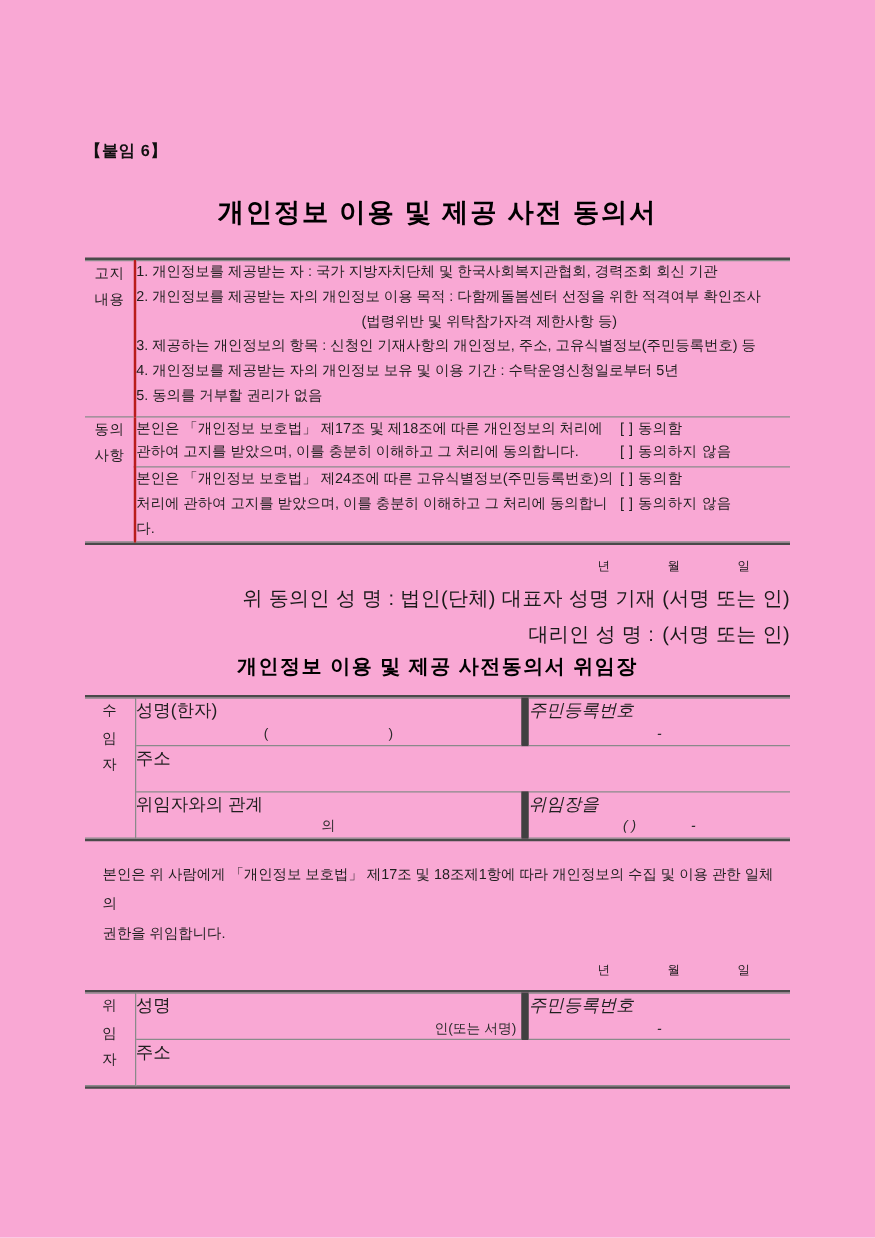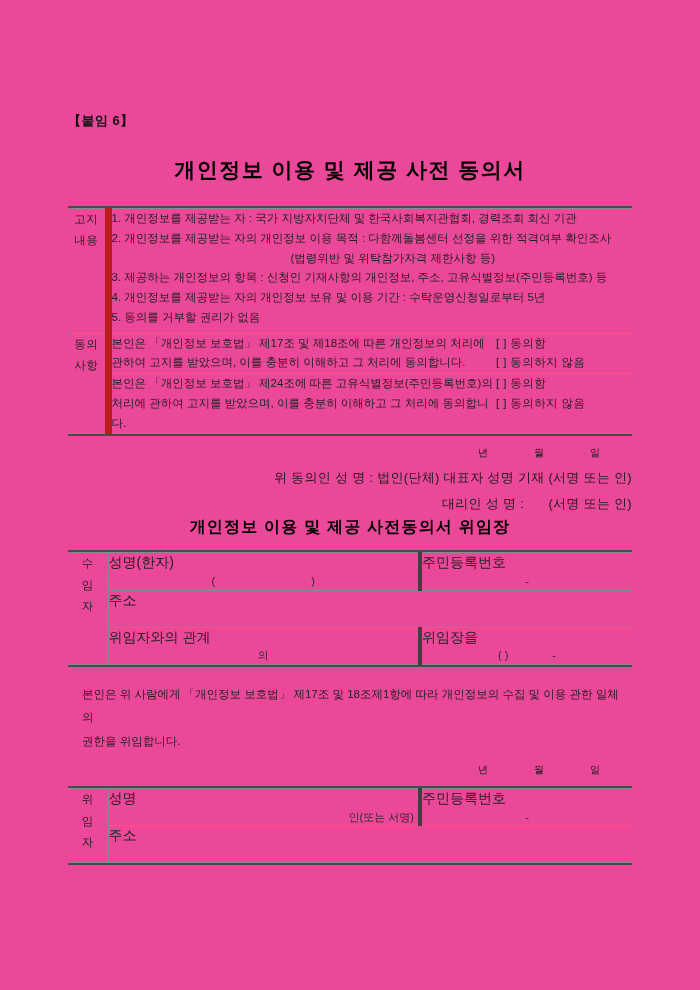--- a/index.html
+++ b/index.html
@@ -13,21 +13,21 @@
     font-family: "Liberation Sans", "DejaVu Sans", sans-serif;
     color: #1a1a1a;
     position: relative;
     overflow: hidden;
   }
   .page {
     position: absolute;
     left: 0; top: 0;
     width: 700px;
     height: 990px;
-    background: #ec4899;
+    background: #f9a8d4;
   }
   .content {
     position: absolute;
     left: 68px;
     top: 0;
     width: 564px;
   }
 
   
   .attach-tag {
@@ -73,21 +73,21 @@
   .tbl-notice {
     margin-top: 22px;
     border-top: 2px solid #4a4a4a;
     border-bottom: 2px solid #4a4a4a;
   }
   .tbl-notice table.form td {
     border-left: none;
     border-right: none;
   }
   .tbl-notice table.form td.lbl {
-    border-right: 7px solid #b91c1c;
+    border-right: 2px solid #b91c1c;
   }
 
   td.lbl {
     width: 40px;
     text-align: center;
     vertical-align: middle;
     font-size: 11.5px;
     color: #1f1f1f;
     letter-spacing: 0.5px;
   }
@@ -122,21 +122,21 @@
     padding-right: 18px;
     font-size: 10px;
     letter-spacing: 0.5px;
   }
   .date-line .d { display: inline-block; width: 56px; text-align: left; }
   .date-line .d.last { width: 24px; }
 
   .sign-line {
     margin-top: 9px;
     text-align: right;
-    font-size: 13px;
+    font-size: 16px;
     letter-spacing: 0.3px;
   }
   .sign-line.second { margin-top: 8px; padding-right: 0; }
   .sign-suffix { display: inline-block; width: 104px; text-align: right; }
 
   
   .note {
     margin-top: 16px;
     font-size: 10.5px;
     color: #2a2a2a;
@@ -145,21 +145,21 @@
 
   
   .tbl-wrap-1 { margin-top: 12px; }
   .tbl-wrap-2 { margin-top: 9px; }
   .tbl-outer {
     border-top: 2px solid #4a4a4a;
     border-bottom: 2px solid #4a4a4a;
   }
   .tbl-outer table.form td { border-left: none; border-right: none; }
   .tbl-outer table.form td.lbl { border-right: 1px solid #8a8a8a; }
-  .tbl-outer table.form td.splitr { border-left: 4px solid #404040; }
+  .tbl-outer table.form td.splitr { border-left: 6px solid #404040; font-style: italic; }
 
   .fld {
     height: 30px;
     position: relative;
     padding: 2px 6px 0 6px;
   }
   .fld .cap {
     font-size: 14px;
     color: #1f1f1f;
     line-height: 1.4;

